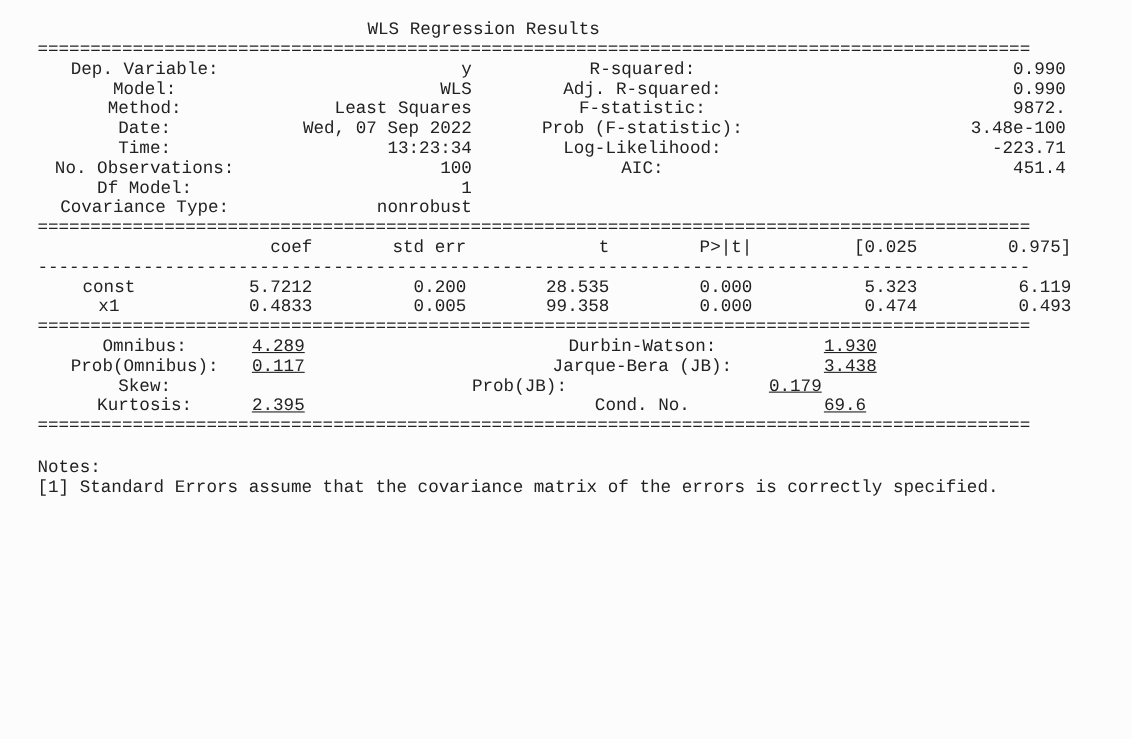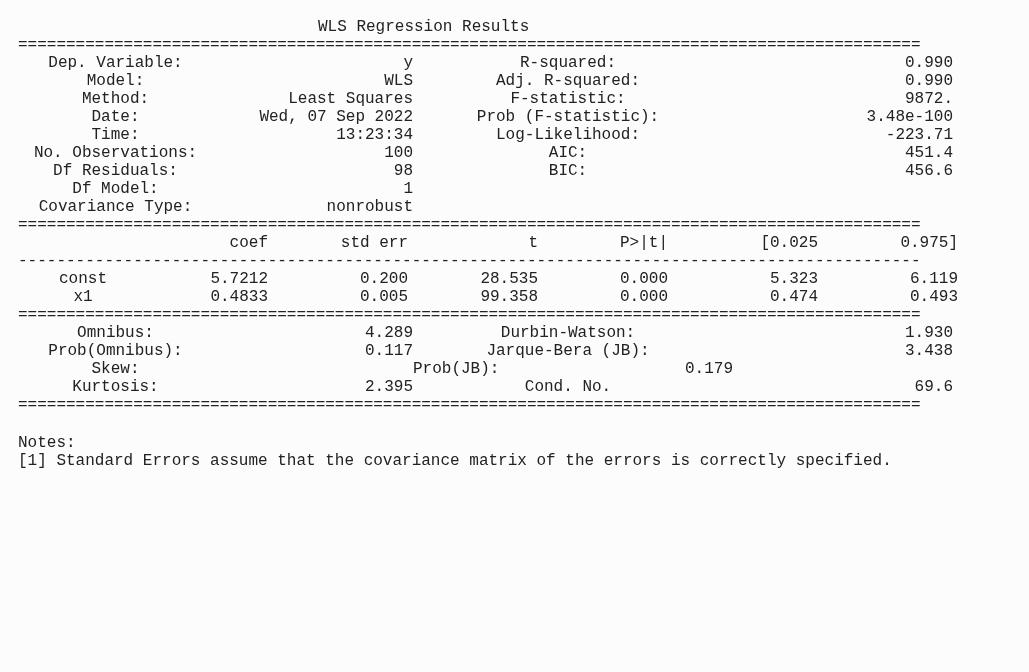--- a/index.html
+++ b/index.html
@@ -6,20 +6,21 @@
       font-family: "Courier New", monospace;
       font-size: 16px;
       background: #fdfcfc;
       color: #222;
       margin: 0;
       padding: 18px;
       white-space: nowrap;
     }
     .container {
       width: 990px;
+      margin-left: 16px;
     }
     .title-inner {
       display: block;
       text-align: left;
       padding-left: 300px;
     }
     .rule {
       letter-spacing: 0;
       overflow: hidden;
       color: #222;
@@ -43,21 +44,21 @@
     }
     .coef-head > div:first-child,
     .coef-row > div:first-child {
       text-align: center;
     }
     .diag-row {
       display: grid;
       grid-template-columns: 195px 200px 40px 230px 50px 220px;
     }
     .diag-row .label { text-align: center; }
-    .diag-row .val { text-align: right; }
+    .diag-row .val { text-align: left; text-decoration: underline; }
     .notes {
       margin-top: 20px;
     }
     .dash-rule {
       overflow: hidden;
     }
   </style>
 </head>
 <body>
 
@@ -108,28 +109,20 @@
       <div class="gap"></div>
       <div class="val">-223.71</div>
     </div>
     <div class="row2col">
       <div class="label">No. Observations:</div>
       <div class="val">100</div>
       <div class="gap"></div>
       <div class="label">AIC:</div>
       <div class="gap"></div>
       <div class="val">451.4</div>
-    </div>
-    <div class="row2col">
-      <div class="label">Df Residuals:</div>
-      <div class="val">98</div>
-      <div class="gap"></div>
-      <div class="label">BIC:</div>
-      <div class="gap"></div>
-      <div class="val">456.6</div>
     </div>
     <div class="row2col">
       <div class="label">Df Model:</div>
       <div class="val">1</div>
       <div class="gap"></div>
       <div class="label"></div>
       <div class="gap"></div>
       <div class="val"></div>
     </div>
     <div class="row2col">

